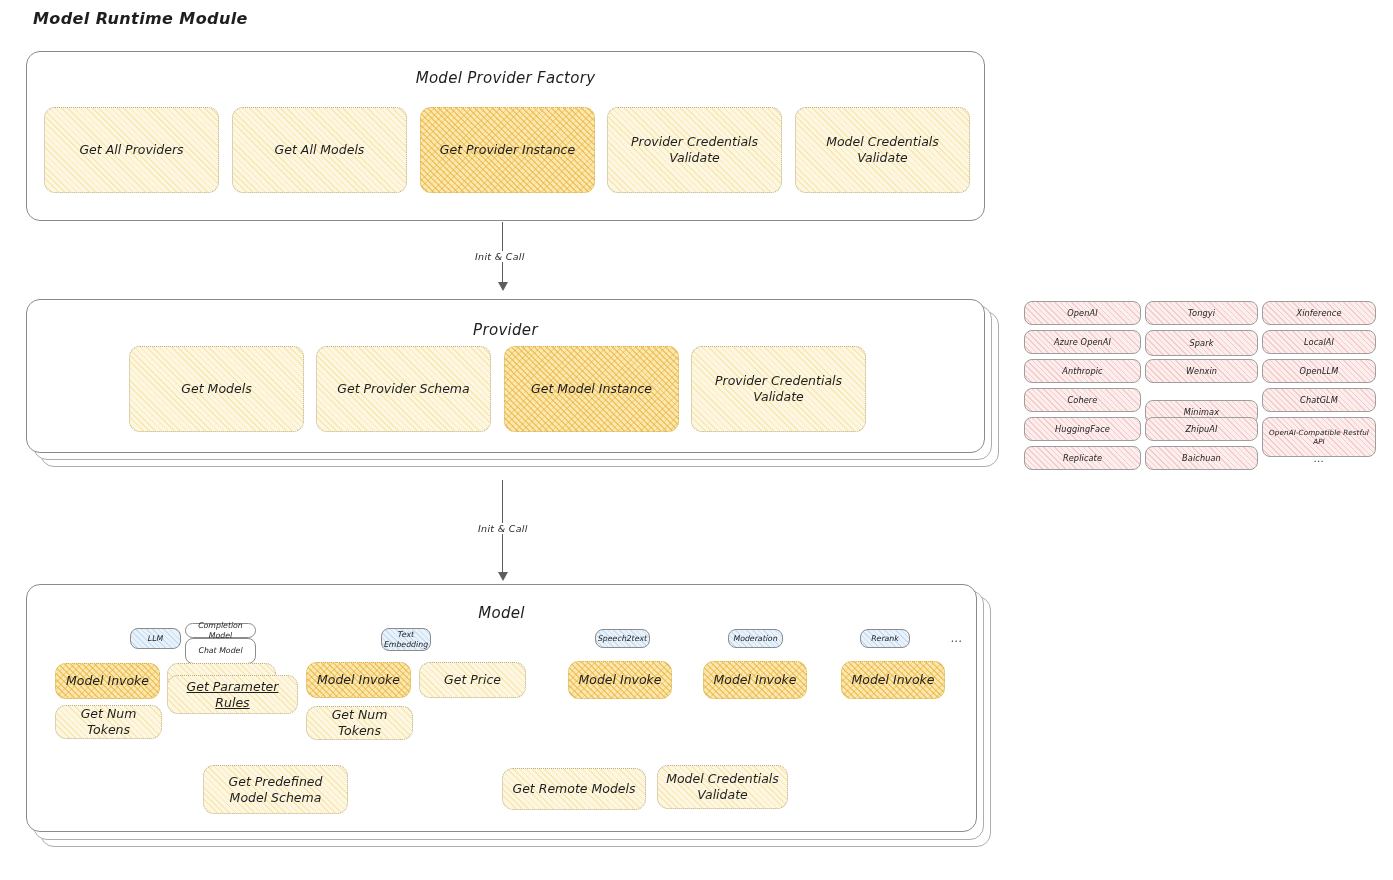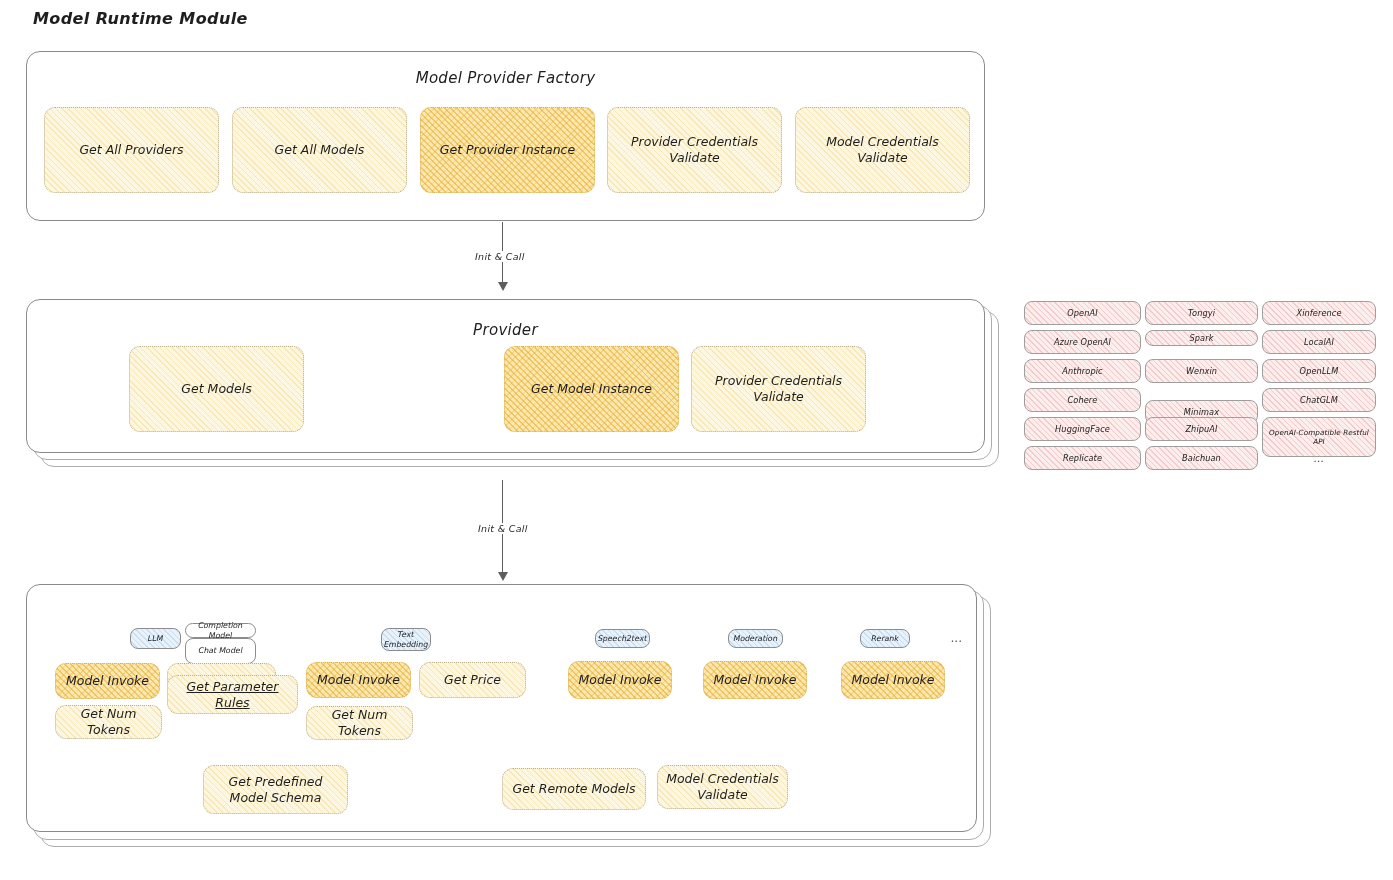--- a/index.html
+++ b/index.html
@@ -182,51 +182,53 @@
   <div class="arrow-line" style="left:502px;top:222px;height:64px;"></div>
   <div class="arrow-head" style="left:498px;top:282px;"></div>
   <div class="arrow-label" style="left:472px;top:251px;">Init &amp; Call</div>
 
   <div class="panel-shadow" style="left:40px;top:311px;width:959px;height:156px;"></div>
   <div class="panel-shadow" style="left:33px;top:305px;width:959px;height:155px;"></div>
   <div class="panel" style="left:26px;top:299px;width:959px;height:154px;"></div>
   <div class="panel-title" style="left:26px;top:321px;width:959px;">Provider</div>
 
   <div class="node" style="left:129px;top:346px;width:175px;height:86px;">Get Models</div>
+  <div class="node" style="left:316px;top:346px;width:175px;height:86px;">Get Provider Schema</div>
   <div class="node hl" style="left:504px;top:346px;width:175px;height:86px;">Get Model Instance</div>
   <div class="node" style="left:691px;top:346px;width:175px;height:86px;">Provider Credentials Validate</div>
 
   <div class="tag" style="left:1024px;top:301px;width:117px;height:24px;">OpenAI</div>
   <div class="tag" style="left:1024px;top:330px;width:117px;height:24px;">Azure OpenAI</div>
   <div class="tag" style="left:1024px;top:359px;width:117px;height:24px;">Anthropic</div>
   <div class="tag" style="left:1024px;top:388px;width:117px;height:24px;">Cohere</div>
   <div class="tag" style="left:1024px;top:417px;width:117px;height:24px;">HuggingFace</div>
   <div class="tag" style="left:1024px;top:446px;width:117px;height:24px;">Replicate</div>
 
   <div class="tag" style="left:1145px;top:301px;width:113px;height:24px;">Tongyi</div>
-  <div class="tag" style="left:1145px;top:330px;width:113px;height:16px;">Spark</div>
+  <div class="tag" style="left:1145px;top:330px;width:113px;height:26px;">Spark</div>
   <div class="tag" style="left:1145px;top:359px;width:113px;height:24px;">Wenxin</div>
   <div class="tag" style="left:1145px;top:388px;width:113px;height:24px;margin-top:12px;">Minimax</div>
   <div class="tag" style="left:1145px;top:417px;width:113px;height:24px;">ZhipuAI</div>
   <div class="tag" style="left:1145px;top:446px;width:113px;height:24px;">Baichuan</div>
 
   <div class="tag" style="left:1262px;top:301px;width:114px;height:24px;">Xinference</div>
   <div class="tag" style="left:1262px;top:330px;width:114px;height:24px;">LocalAI</div>
   <div class="tag" style="left:1262px;top:359px;width:114px;height:24px;">OpenLLM</div>
   <div class="tag" style="left:1262px;top:388px;width:114px;height:24px;">ChatGLM</div>
   <div class="tag" style="left:1262px;top:417px;width:114px;height:40px;font-size:7.2px;">OpenAI-Compatible Restful API</div>
   <div class="tag-ellipsis" style="left:1262px;top:452px;width:114px;">...</div>
 
   <div class="arrow-line" style="left:502px;top:480px;height:96px;"></div>
   <div class="arrow-head" style="left:498px;top:572px;"></div>
   <div class="arrow-label" style="left:475px;top:523px;">Init &amp; Call</div>
 
   <div class="panel-shadow" style="left:40px;top:596px;width:951px;height:251px;"></div>
   <div class="panel-shadow" style="left:33px;top:590px;width:951px;height:250px;"></div>
   <div class="panel" style="left:26px;top:584px;width:951px;height:248px;"></div>
+  <div class="panel-title" style="left:26px;top:604px;width:951px;">Model</div>
 
   <div class="badge" style="left:130px;top:628px;width:51px;height:21px;">LLM</div>
   <div class="badge plain" style="left:185px;top:623px;width:71px;height:15px;">Completion Model</div>
   <div class="badge plain" style="left:185px;top:638px;width:71px;height:26px;">Chat Model</div>
 
   <div class="node hl" style="left:55px;top:663px;width:105px;height:36px;">Model Invoke</div>
   <div class="node" style="left:167px;top:663px;width:109px;height:36px;">Get Price</div>
   <div class="node" style="left:55px;top:705px;width:107px;height:34px;">Get Num Tokens</div>
   <div class="node" style="left:167px;top:675px;width:131px;height:39px;text-decoration:underline;">Get Parameter Rules</div>
 

